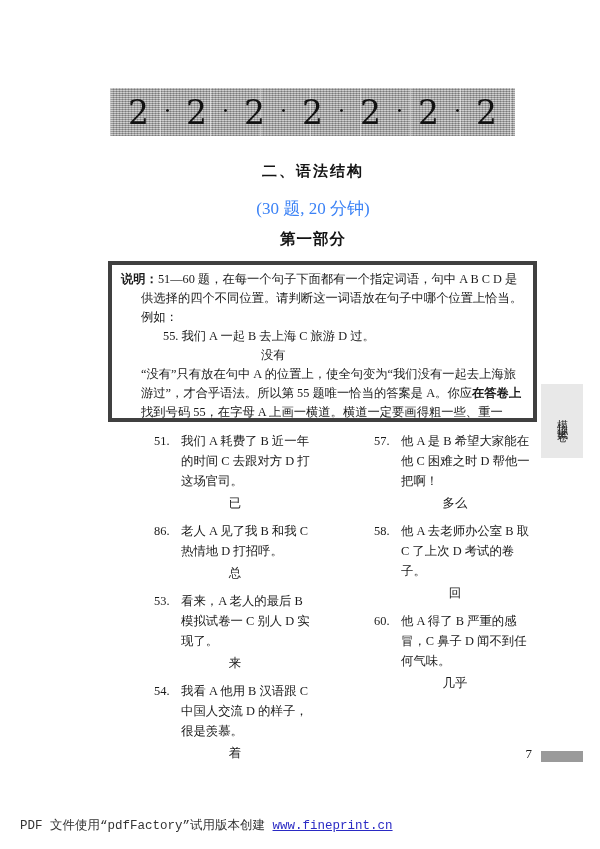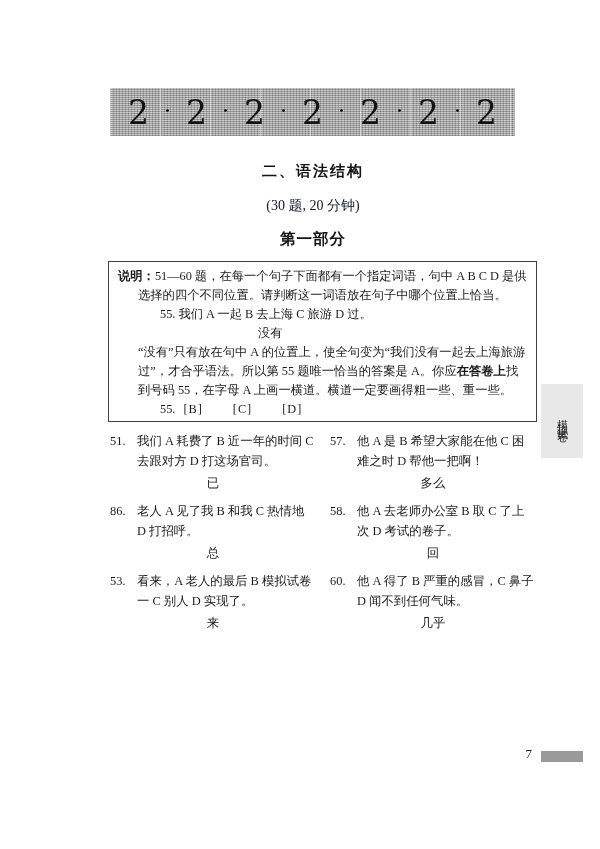--- a/index.html
+++ b/index.html
@@ -19,43 +19,43 @@
     background-image:
       repeating-linear-gradient(90deg, rgba(255,255,255,.45) 0 1px, rgba(255,255,255,0) 1px 50px),
       repeating-linear-gradient(0deg, rgba(0,0,0,.20) 0 1px, rgba(255,255,255,.22) 1px 2px),
       repeating-linear-gradient(90deg, rgba(0,0,0,.16) 0 1px, rgba(255,255,255,.16) 1px 3px);
   }
   .band-num { font-family:"DejaVu Serif", serif; font-size:33px; line-height:1; color:#121212; }
   .band-dot { font-family:"DejaVu Serif", serif; font-size:22px; line-height:1; color:#121212; padding-bottom:3px; }
 
   .center-col { position:absolute; left:110px; width:406px; text-align:center; }
   .title  { top:162px; font-family:"Liberation Sans", sans-serif; font-size:15px; font-weight:bold; letter-spacing:2px; color:#141414; }
-  .subtitle { top:197px; font-size:14px; color:#0f172a; }
+  .subtitle { top:197px; font-size:17px; color:#3b82f6; }
   .part   { top:229px; font-family:"Liberation Sans", sans-serif; font-size:15.5px; font-weight:bold; letter-spacing:1px; color:#141414; }
 
   .instr-box {
     position:absolute; left:108px; top:261px; width:429px; height:161px;
-    border:1px solid #404040; padding:5px 9px 0 9px;
+    border:4px solid #404040; padding:5px 9px 0 9px;
     font-size:12.3px; line-height:19px; color:#1a1a1a; overflow:hidden;
   }
   .ip { margin:0; }
   .b { font-weight:bold; }
   .hang { padding-left:20px; text-indent:-20px; }
   .ind1 { padding-left:20px; }
   .ind2 { padding-left:42px; }
   .ex-ans { padding-left:140px; }
   .ans-row { display:flex; align-items:center; }
   .ans-row .num { margin-right:8px; }
   .opt { margin-right:30px; letter-spacing:1px; }
 
   .questions {
     position:absolute; left:110px; top:431px; width:430px;
     display:grid; grid-template-columns:206px 206px; column-gap:14px;
   }
-  .question { margin-bottom:8px; }
+  .question { margin-bottom:8px;margin-left:44px; }
   .q-text { font-size:12.4px; line-height:20px; padding-left:27px; color:#1a1a1a; }
   .q-num { display:inline-block; width:27px; margin-left:-27px; }
   .q-ans { font-size:12.4px; line-height:20px; text-align:center; margin-top:2px; color:#1a1a1a; }
 
   .side-tab {
     position:absolute; left:541px; top:384px; width:42px; height:74px;
     background:#e8e8e8; display:flex; align-items:center; justify-content:center;
   }
   .side-tab span {
     writing-mode:vertical-rl; font-size:11px; letter-spacing:4px; color:#222;
@@ -91,20 +91,21 @@
     <span class="band-dot">·</span>
     <span class="band-num">2</span>
   </div>
 
   <div class="center-col title">二、语法结构</div>
   <div class="center-col subtitle">(30 题, 20 分钟)</div>
   <div class="center-col part">第一部分</div>
 
   <div class="instr-box">
     <p class="ip hang"><b class="b">说明：</b><span>51—60 题，在每一个句子下面都有一个指定词语，句中 A B C D 是供选择的四个不同位置。请判断这一词语放在句子中哪个位置上恰当。</span></p>
+    <p class="ip ind1">例如：</p>
     <p class="ip ind2">55. 我们 A 一起 B 去上海 C 旅游 D 过。</p>
     <p class="ip ex-ans">没有</p>
     <p class="ip ind1"><span>“没有”只有放在句中 A 的位置上，使全句变为“我们没有一起去上海旅游过”，才合乎语法。所以第 55 题唯一恰当的答案是 A。你应</span><b class="b">在答卷上</b><span>找到号码 55，在字母 A 上画一横道。横道一定要画得粗一些、重一些。</span></p>
     <p class="ip ind2 ans-row">
       <span class="num">55.</span>
 
       <span class="opt">[B]</span>
       <span class="opt">[C]</span>
       <span class="opt">[D]</span>
     </p>
@@ -117,20 +118,24 @@
         <p class="q-ans">已</p>
       </div>
       <div class="question">
         <p class="q-text"><span class="q-num">86.</span><span>老人 A 见了我 B 和我 C 热情地 D 打招呼。</span></p>
         <p class="q-ans">总</p>
       </div>
       <div class="question">
         <p class="q-text"><span class="q-num">53.</span><span>看来，A 老人的最后 B 模拟试卷一 C 别人 D 实现了。</span></p>
         <p class="q-ans">来</p>
       </div>
+      <div class="question">
+        <p class="q-text"><span class="q-num">54.</span><span>我看 A 他用 B 汉语跟 C 中国人交流 D 的样子，很是羡慕。</span></p>
+        <p class="q-ans">着</p>
+      </div>
     </div>
     <div class="q-col">
       <div class="question">
         <p class="q-text"><span class="q-num">57.</span><span>他 A 是 B 希望大家能在他 C 困难之时 D 帮他一把啊！</span></p>
         <p class="q-ans">多么</p>
       </div>
       <div class="question">
         <p class="q-text"><span class="q-num">58.</span><span>他 A 去老师办公室 B 取 C 了上次 D 考试的卷子。</span></p>
         <p class="q-ans">回</p>
       </div>
@@ -141,14 +146,17 @@
     </div>
   </div>
 
   <div class="side-tab">
     <span>模拟试卷一</span>
   </div>
 
   <div class="page-num">7</div>
   <div class="gray-bar"></div>
 
+  <div class="footer">
+    <span>PDF 文件使用“pdfFactory”试用版本创建 </span><a href="#">www.fineprint.cn</a>
+  </div>
 
 </div>
 
 </body></html>

